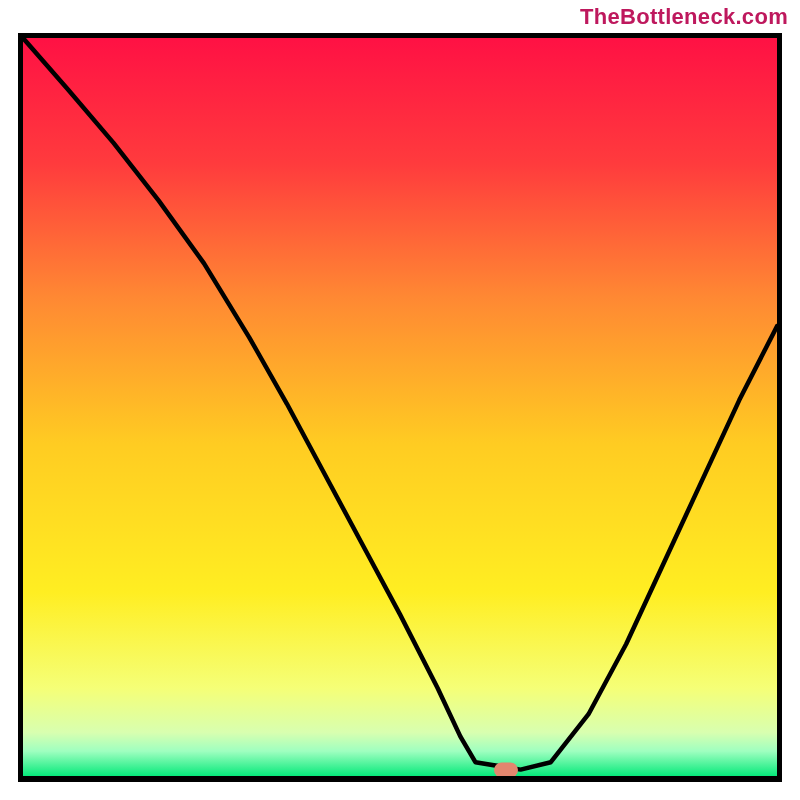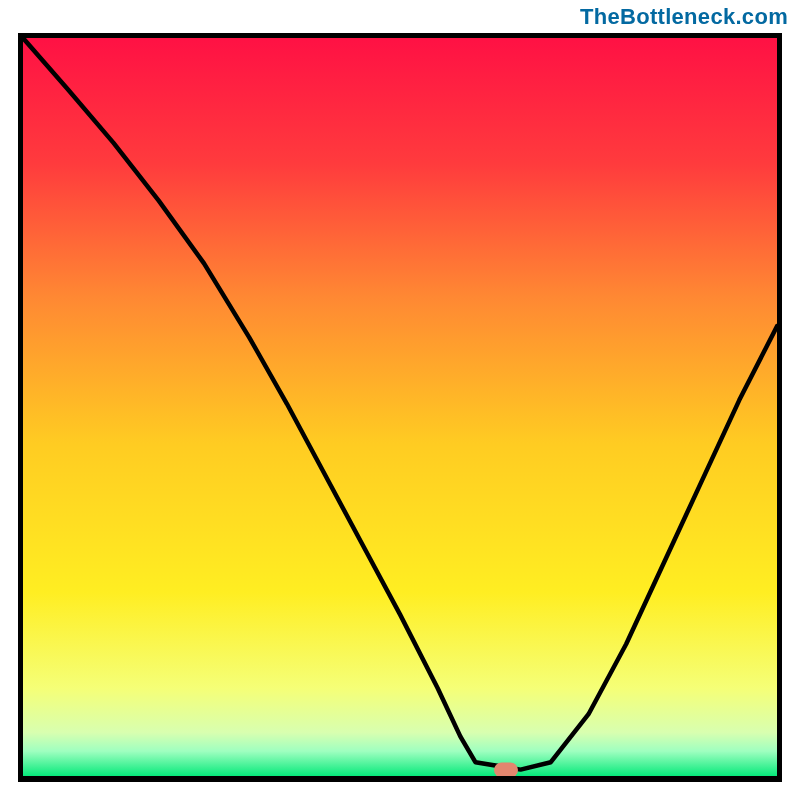--- a/index.html
+++ b/index.html
@@ -9,21 +9,21 @@
     height: 800px;
     background: #ffffff;
     font-family: Arial, Helvetica, sans-serif;
   }
   .watermark {
     position: absolute;
     top: 4px;
     right: 12px;
     font-size: 22px;
     font-weight: 600;
-    color: #0369a1;
+    color: #be185d;
     letter-spacing: 0.3px;
     z-index: 10;
     user-select: none;
   }
   .chart-frame {
     position: absolute;
     top: 33px;
     left: 18px;
     width: 764px;
     height: 749px;

